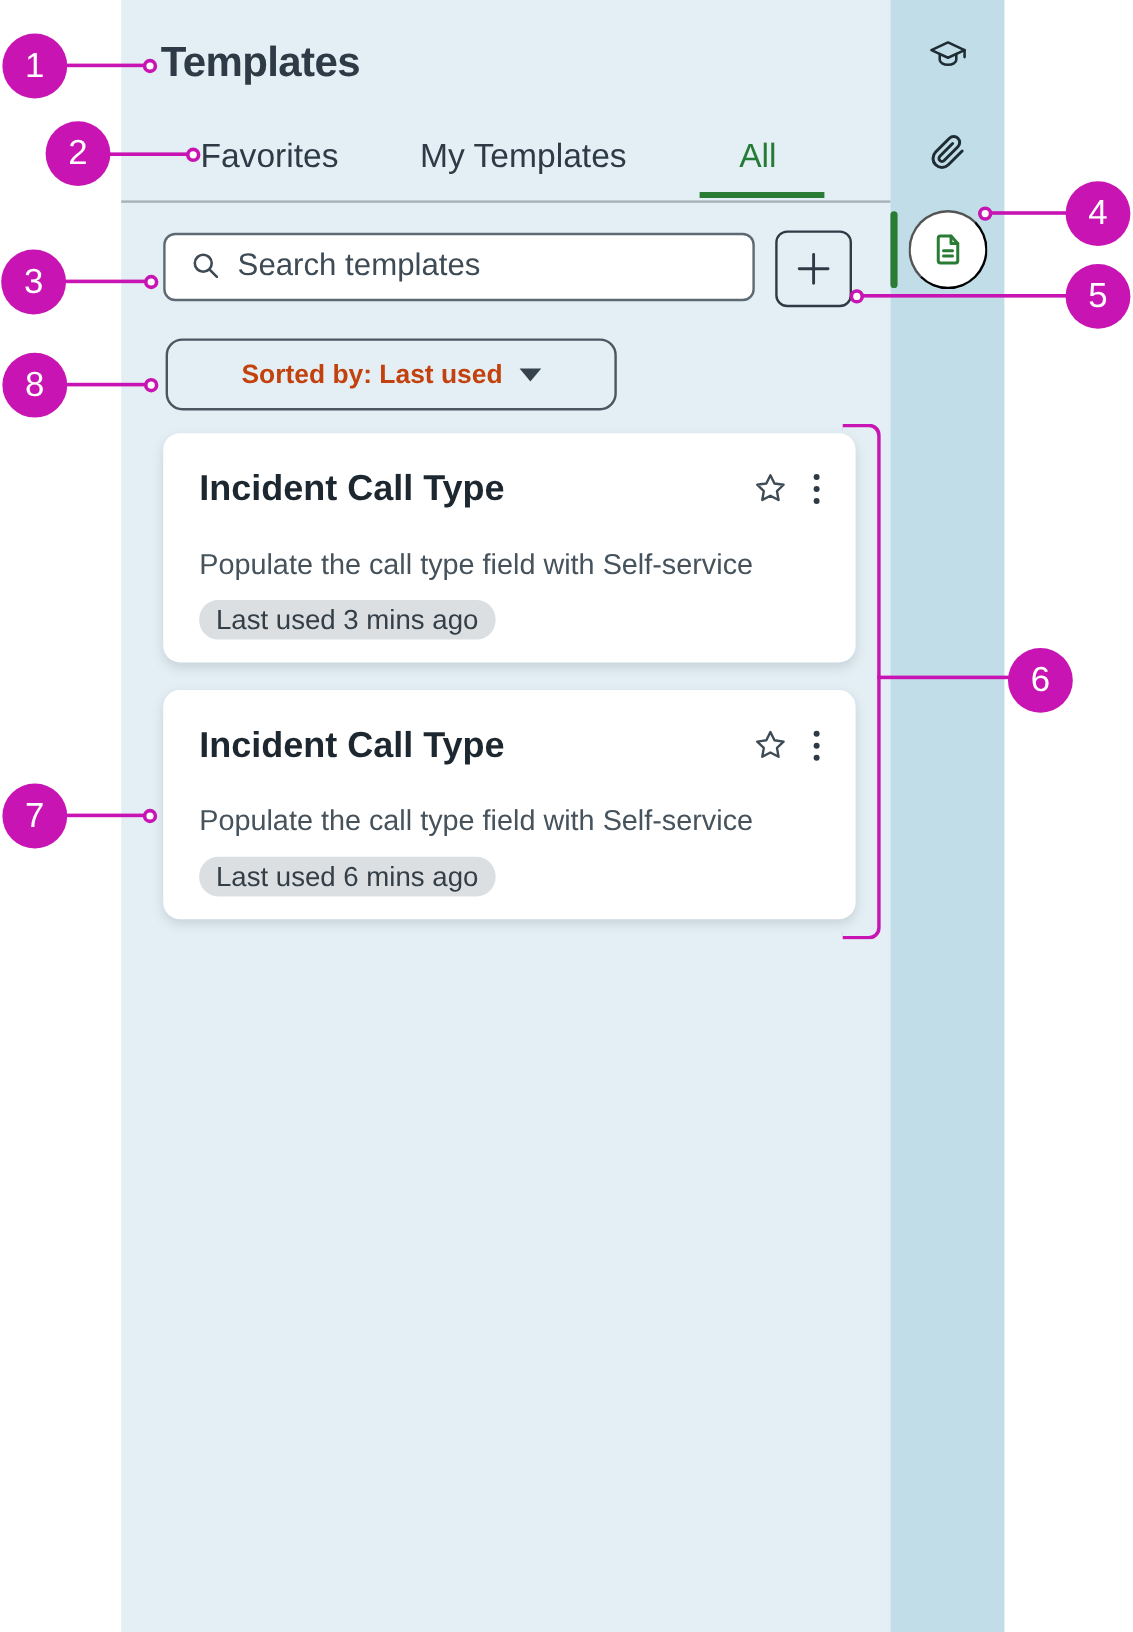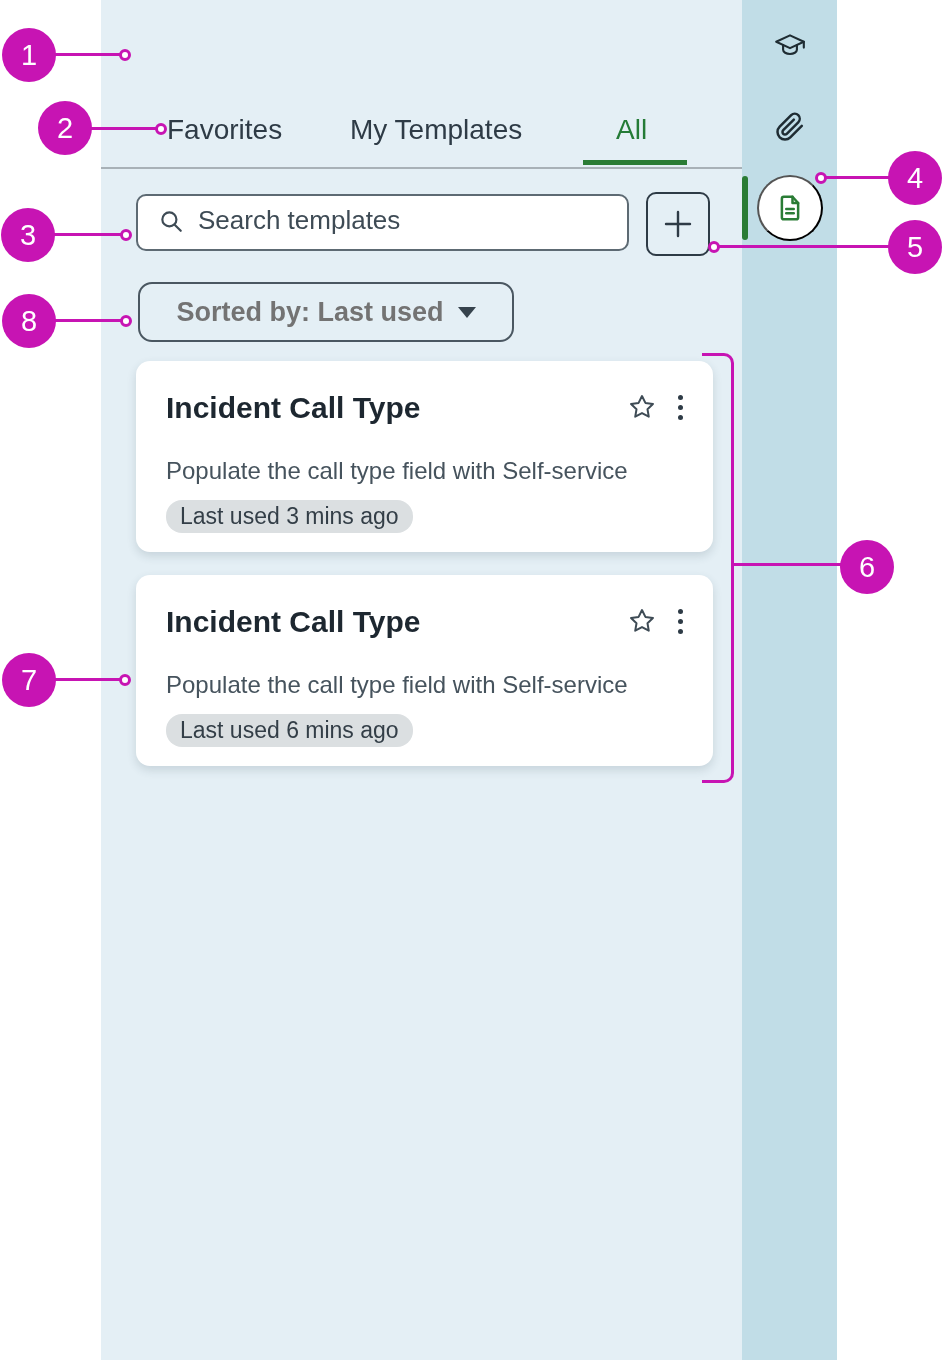--- a/index.html
+++ b/index.html
@@ -22,21 +22,21 @@
 
   
   .search-box{position:absolute;left:136px;top:194px;width:493px;height:57px;background:#ffffff;border:2px solid #5d6a73;border-radius:10px;display:flex;align-items:center;box-sizing:border-box;padding:0 14px 4px 20px;}
   .search-box svg{flex:0 0 auto;margin-right:12px;}
   .search-input{border:none;outline:none;background:transparent;font-family:"Liberation Sans",sans-serif;font-size:26px;color:#3e4b55;width:100%;}
   .search-input::placeholder{color:#3e4b55;opacity:1;}
   .add-btn{position:absolute;left:646px;top:192px;width:64px;height:64px;box-sizing:border-box;border:2.5px solid #2e3b46;border-radius:10px;background:transparent;display:flex;align-items:center;justify-content:center;cursor:pointer;}
 
   
   .sort-btn{position:absolute;left:138px;top:282px;width:376px;height:60px;box-sizing:border-box;border:2.5px solid #4a5761;border-radius:14px;background:transparent;display:flex;align-items:center;justify-content:center;gap:14px;cursor:pointer;}
-  .sort-label{font-size:27px;font-weight:bold;color:#737373;white-space:nowrap;}
+  .sort-label{font-size:22px;font-weight:bold;color:#c2410c;white-space:nowrap;}
   .caret-down{width:0;height:0;border-left:9px solid transparent;border-right:9px solid transparent;border-top:11px solid #36434d;}
 
   
   .card{position:absolute;left:136px;width:577px;height:191px;background:#ffffff;border-radius:14px;box-shadow:0 4px 10px rgba(46,70,82,0.16);box-sizing:border-box;padding:30px 30px 0 30px;cursor:pointer;}
   .card-1{top:361px;}
   .card-2{top:575px;}
   .card-head{display:flex;align-items:flex-start;gap:12px;}
   .card-title{font-size:30px;font-weight:bold;color:#1d2730;flex:1 1 auto;white-space:nowrap;}
   .card-actions{display:flex;align-items:center;gap:22px;padding-top:2px;}
   .icon-btn{background:none;border:none;padding:0;cursor:pointer;display:flex;align-items:center;justify-content:center;}
@@ -69,20 +69,21 @@
   .bracket{position:absolute;left:702px;top:353px;width:29px;height:424px;border-top:3px solid #c714b3;border-right:3px solid #c714b3;border-bottom:3px solid #c714b3;border-radius:0 10px 10px 0;z-index:20;}
 </style>
 </head>
 <body>
 
 <div class="stage">
 
   <div class="panel"></div>
   <div class="rail"></div>
 
+  <div class="page-title">Templates</div>
 
   <div class="tab tab-favorites">Favorites</div>
   <div class="tab tab-my">My Templates</div>
   <div class="tab tab-all">All</div>
   <div class="tab-underline"></div>
   <div class="tab-divider"></div>
 
   <div class="search-box">
     <svg width="26" height="26" viewBox="0 0 24 24" fill="none" stroke="#3e4b55" stroke-width="2" stroke-linecap="round">
       <circle cx="10.5" cy="10.5" r="6.5"></circle>

